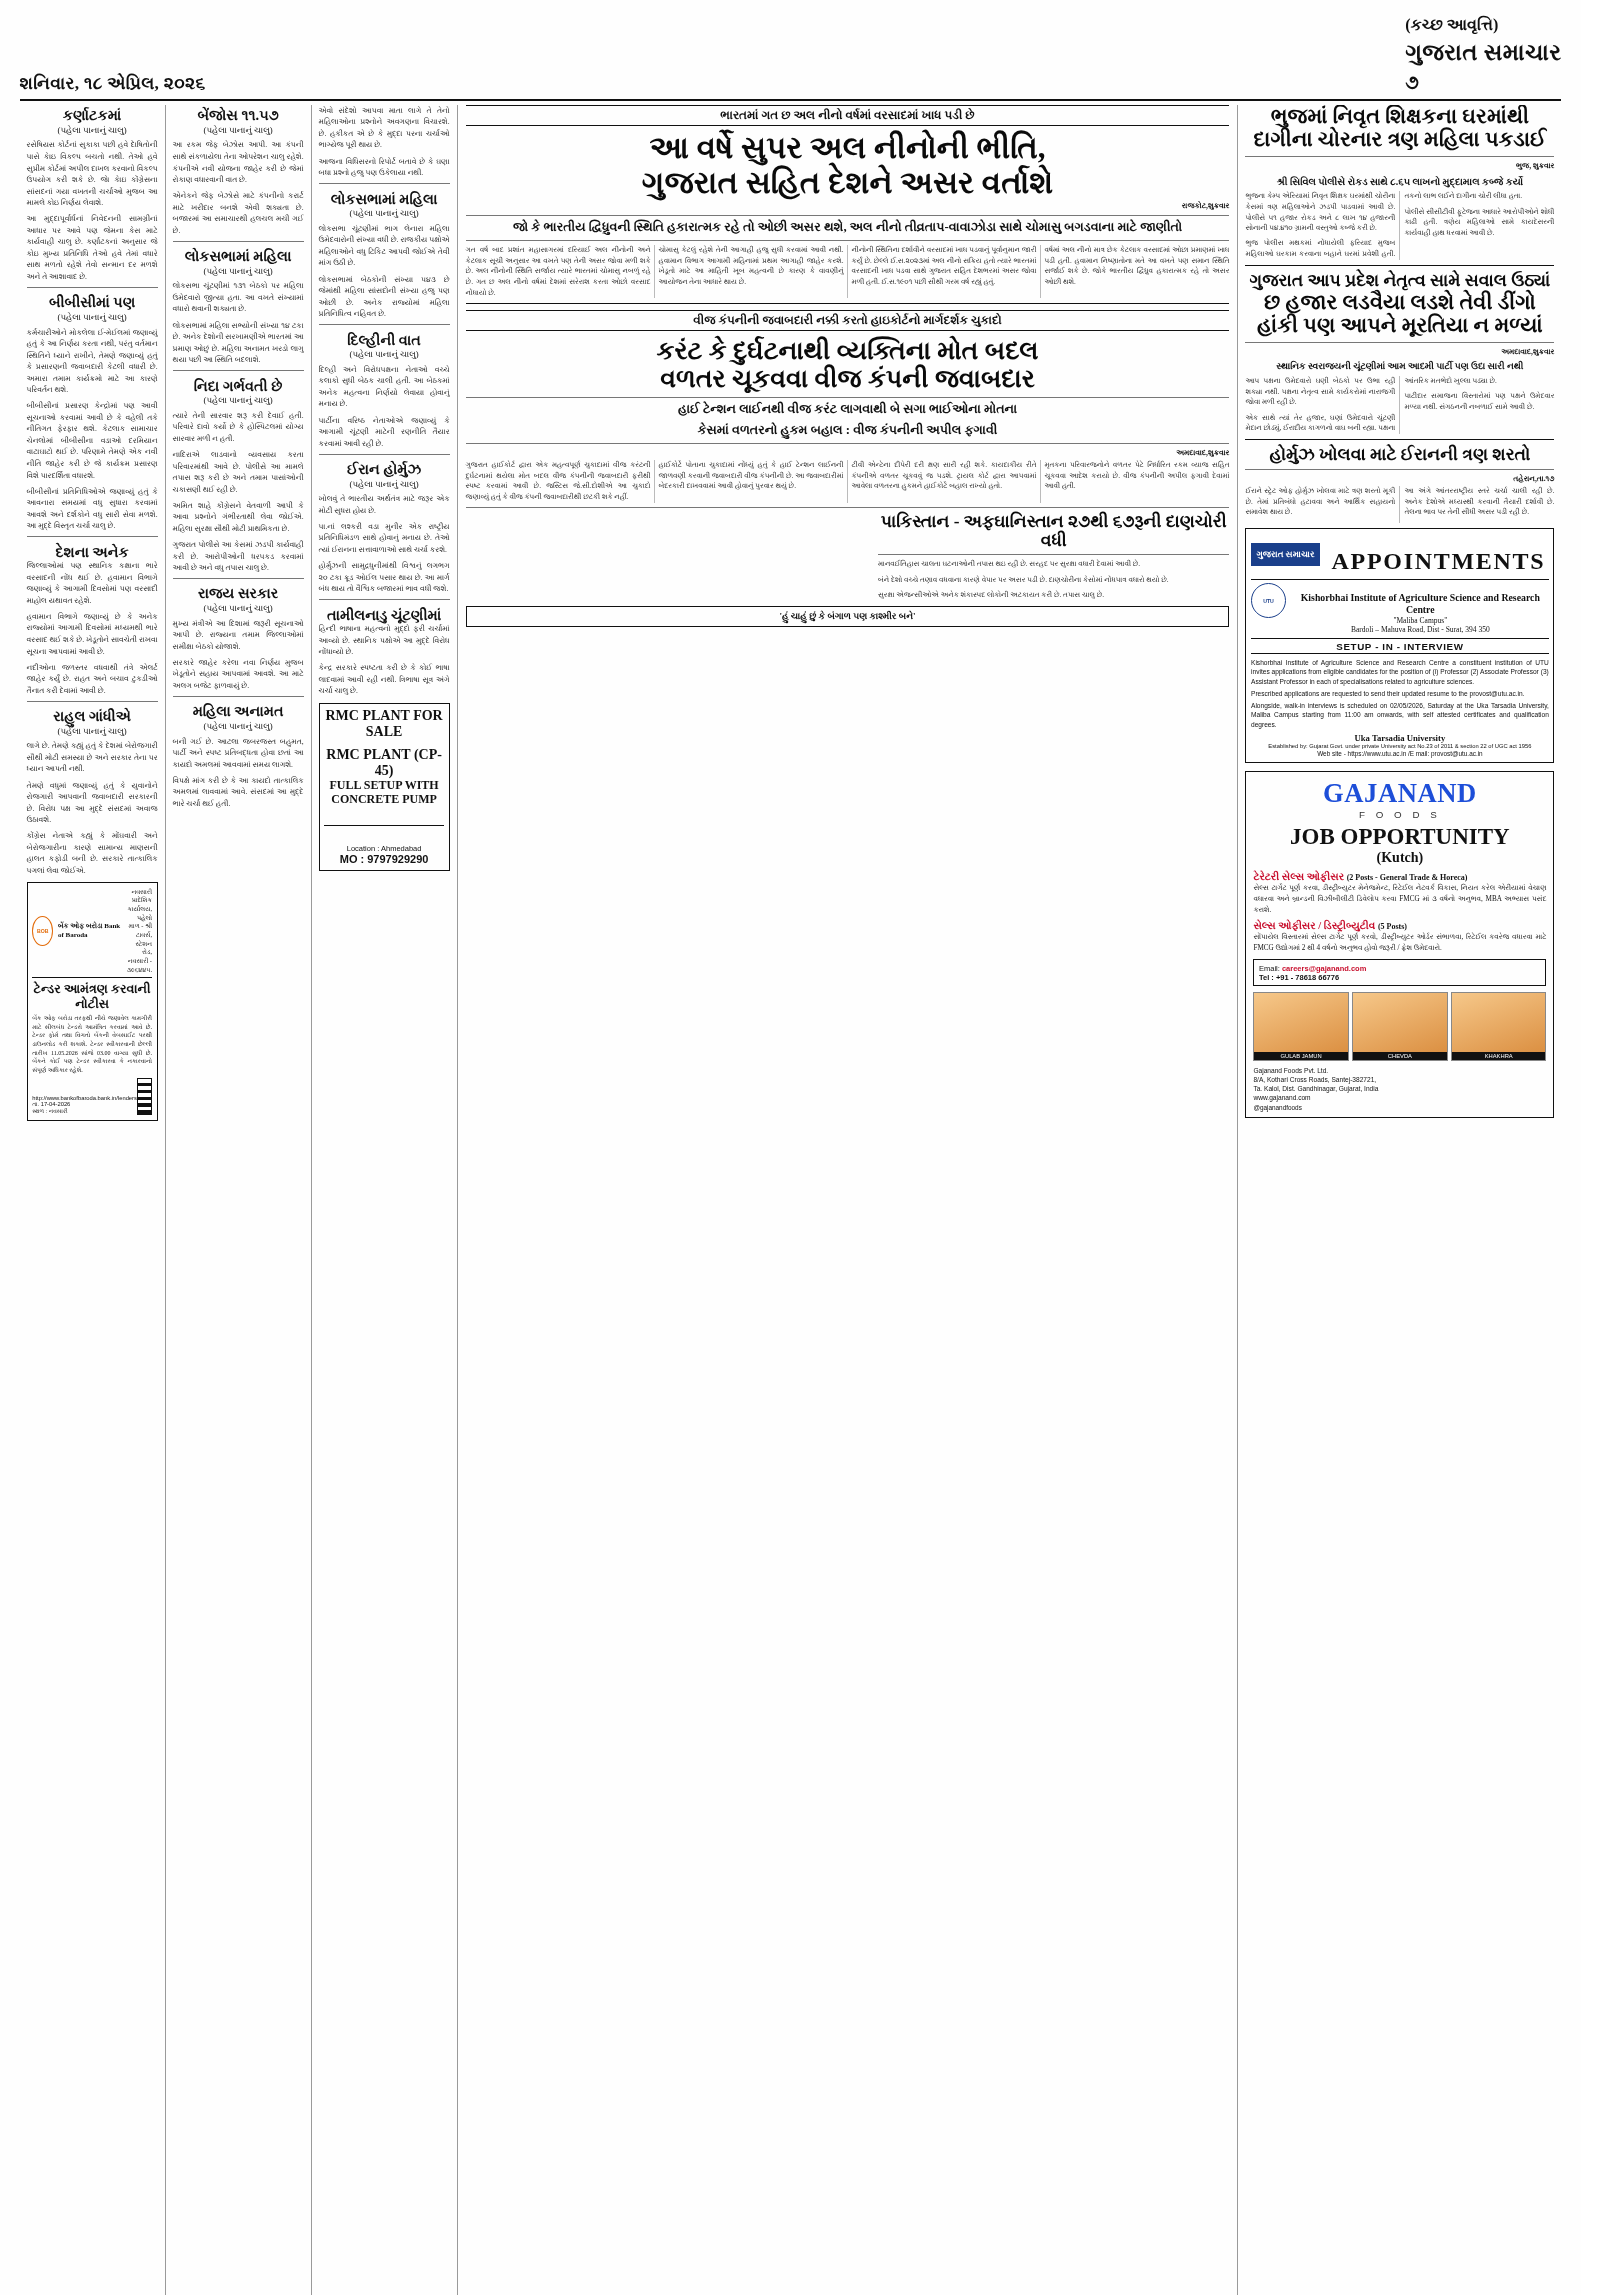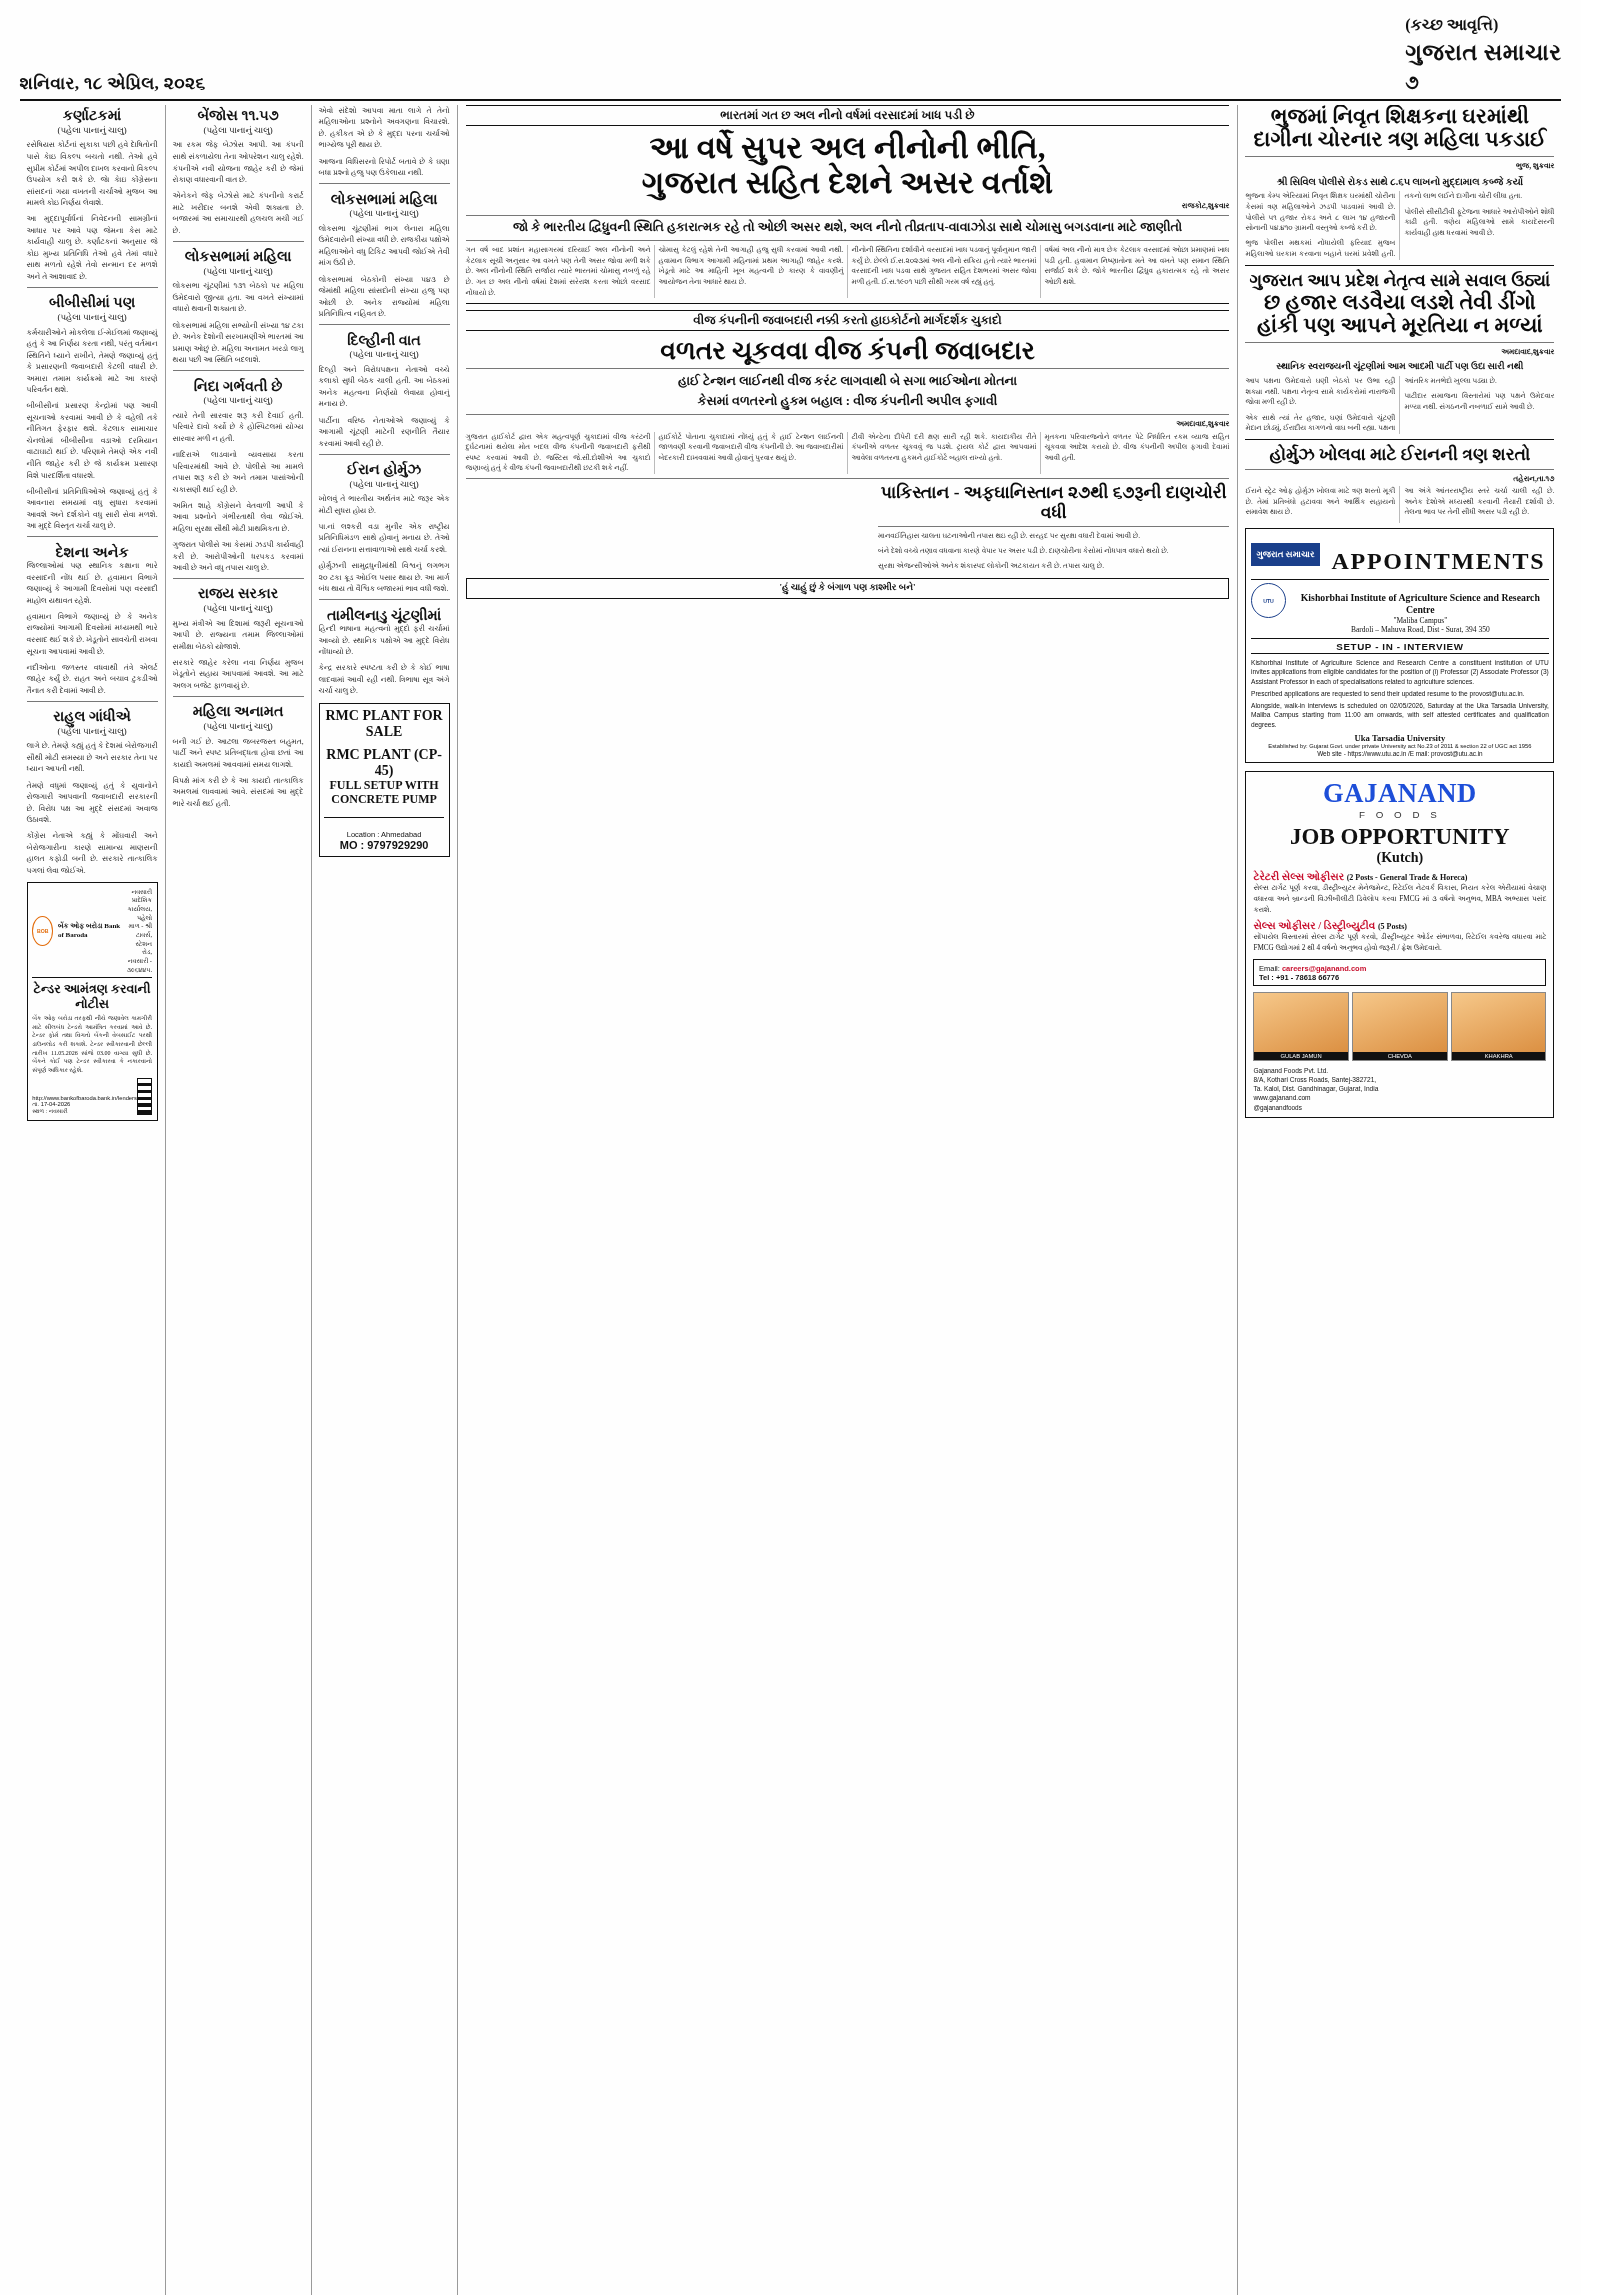--- a/index.html
+++ b/index.html
@@ -195,21 +195,21 @@
   .bank-body { font-size:6px; line-height:1.45; text-align:justify; font-family:"Liberation Serif", serif; }
   .qr { width:37px; height:37px; background:
       repeating-linear-gradient(0deg,#111 0 3.5px,#fff 3.5px 7px),
       repeating-linear-gradient(90deg,#111 0 3.5px,transparent 3.5px 7px);
       border:1.2px solid #111; }
 
   .rmc-ad { border:1.7px solid #111; margin-top:5.8px; padding:4.6px; text-align:center; }
   .rmc-l1 { font-weight:bold; font-size:14px; font-family:"Liberation Serif", serif; }
   .rmc-l2 { font-weight:bold; font-size:14px; font-family:"Liberation Serif", serif;margin-top:7px; }
   .rmc-l3 { font-weight:bold; font-size:12px; line-height:1.15; font-family:"Liberation Serif", serif; }
-  .rmc-loc { font-size:7.5px; border-top:0.6px solid #111; margin-top:10px; padding-top:12px; font-family:"Liberation Sans", sans-serif; }
+  .rmc-loc { font-size:7.5px; border-top:0.6px solid #111; margin-top:18px; padding-top:18px; font-family:"Liberation Sans", sans-serif; }
   .rmc-mo { font-weight:bold; font-size:11px; font-family:"Liberation Sans", sans-serif; }
 
   .quotebox {
     border:1.2px solid #111; padding:3.5px 4.6px; margin-top:5.8px;
     font-family:"Liberation Serif", serif; font-weight:bold; font-size:9.2px;
     text-align:center; line-height:1.3;
   }
 </style>
 </head>
 <body>
@@ -396,20 +396,21 @@
           <p class="body sm">ચોમાસુ કેટલું રહેશે તેની આગાહી હજુ સુધી કરવામાં આવી નથી. હવામાન વિભાગ આગામી મહિનામાં પ્રથમ આગાહી જાહેર કરશે. ખેડૂતો માટે આ માહિતી ખૂબ મહત્વની છે કારણ કે વાવણીનું આયોજન તેના આધારે થાય છે.</p>
           <p class="body sm">નીનોની સ્થિતિના દર્શાવીને વરસાદમાં ખાધ પડવાનું પૂર્વાનુમાન જારી કર્યું છે. છેલ્લે ઈ.સ.૨૦૨૩માં અલ નીનો સક્રિય હતો ત્યારે ભારતમાં વરસાદની ખાધ પડવા સાથે ગુજરાત સહિત દેશભરમાં અસર જોવા મળી હતી. ઈ.સ.૧૯૦૧ પછી સૌથી ગરમ વર્ષ રહ્યું હતું.</p>
           <p class="body sm">વર્ષમાં અલ નીનો માત્ર છેક કેટલાક વરસાદમાં ઓછા પ્રમાણમાં ખાધ પડી હતી. હવામાન નિષ્ણાતોના મતે આ વખતે પણ સમાન સ્થિતિ સર્જાઈ શકે છે. જોકે ભારતીય દ્વિધ્રુવ હકારાત્મક રહે તો અસર ઓછી થશે.</p>
         </div>
       </div>
 
       <div class="rule-thick"></div>
 
       <div>
         <div class="kicker">વીજ કંપનીની જવાબદારી નક્કી કરતો હાઇકોર્ટનો માર્ગદર્શક ચુકાદો</div>
+        <div class="headline h-lg">કરંટ કે દુર્ઘટનાથી વ્યક્તિના મોત બદલ</div>
         <div class="headline h-lg">વળતર ચૂકવવા વીજ કંપની જવાબદાર</div>
         <div class="rule-thin"></div>
         <div class="subdeck">હાઈ ટેન્શન લાઈનથી વીજ કરંટ લાગવાથી બે સગા ભાઈઓના મોતના</div>
         <div class="subdeck">કેસમાં વળતરનો હુકમ બહાલ : વીજ કંપનીની અપીલ ફગાવી</div>
         <div class="rule-thin"></div>
         <div class="byline">અમદાવાદ,શુક્રવાર</div>
         <div class="fourcol">
           <p class="body sm">ગુજરાત હાઈકોર્ટ દ્વારા એક મહત્વપૂર્ણ ચુકાદામાં વીજ કરંટની દુર્ઘટનામાં થયેલા મોત બદલ વીજ કંપનીની જવાબદારી ફરીથી સ્પષ્ટ કરવામાં આવી છે. જસ્ટિસ જે.સી.દોશીએ આ ચુકાદો જણાવ્યું હતું કે વીજ કંપની જવાબદારીથી છટકી શકે નહીં.</p>
           <p class="body sm">હાઈકોર્ટે પોતાના ચુકાદામાં નોંધ્યું હતું કે હાઈ ટેન્શન લાઈનની જાળવણી કરવાની જવાબદારી વીજ કંપનીની છે. આ જવાબદારીમાં બેદરકારી દાખવવામાં આવી હોવાનું પુરવાર થયું છે.</p>
           <p class="body sm">ટીવી એન્ટેના દીપેરી દરી ક્ષણ સારી રહી શકે. કાયદાકીય રીતે કંપનીએ વળતર ચૂકવવું જ પડશે. ટ્રાયલ કોર્ટ દ્વારા આપવામાં આવેલા વળતરના હુકમને હાઈકોર્ટે બહાલ રાખ્યો હતો.</p>

